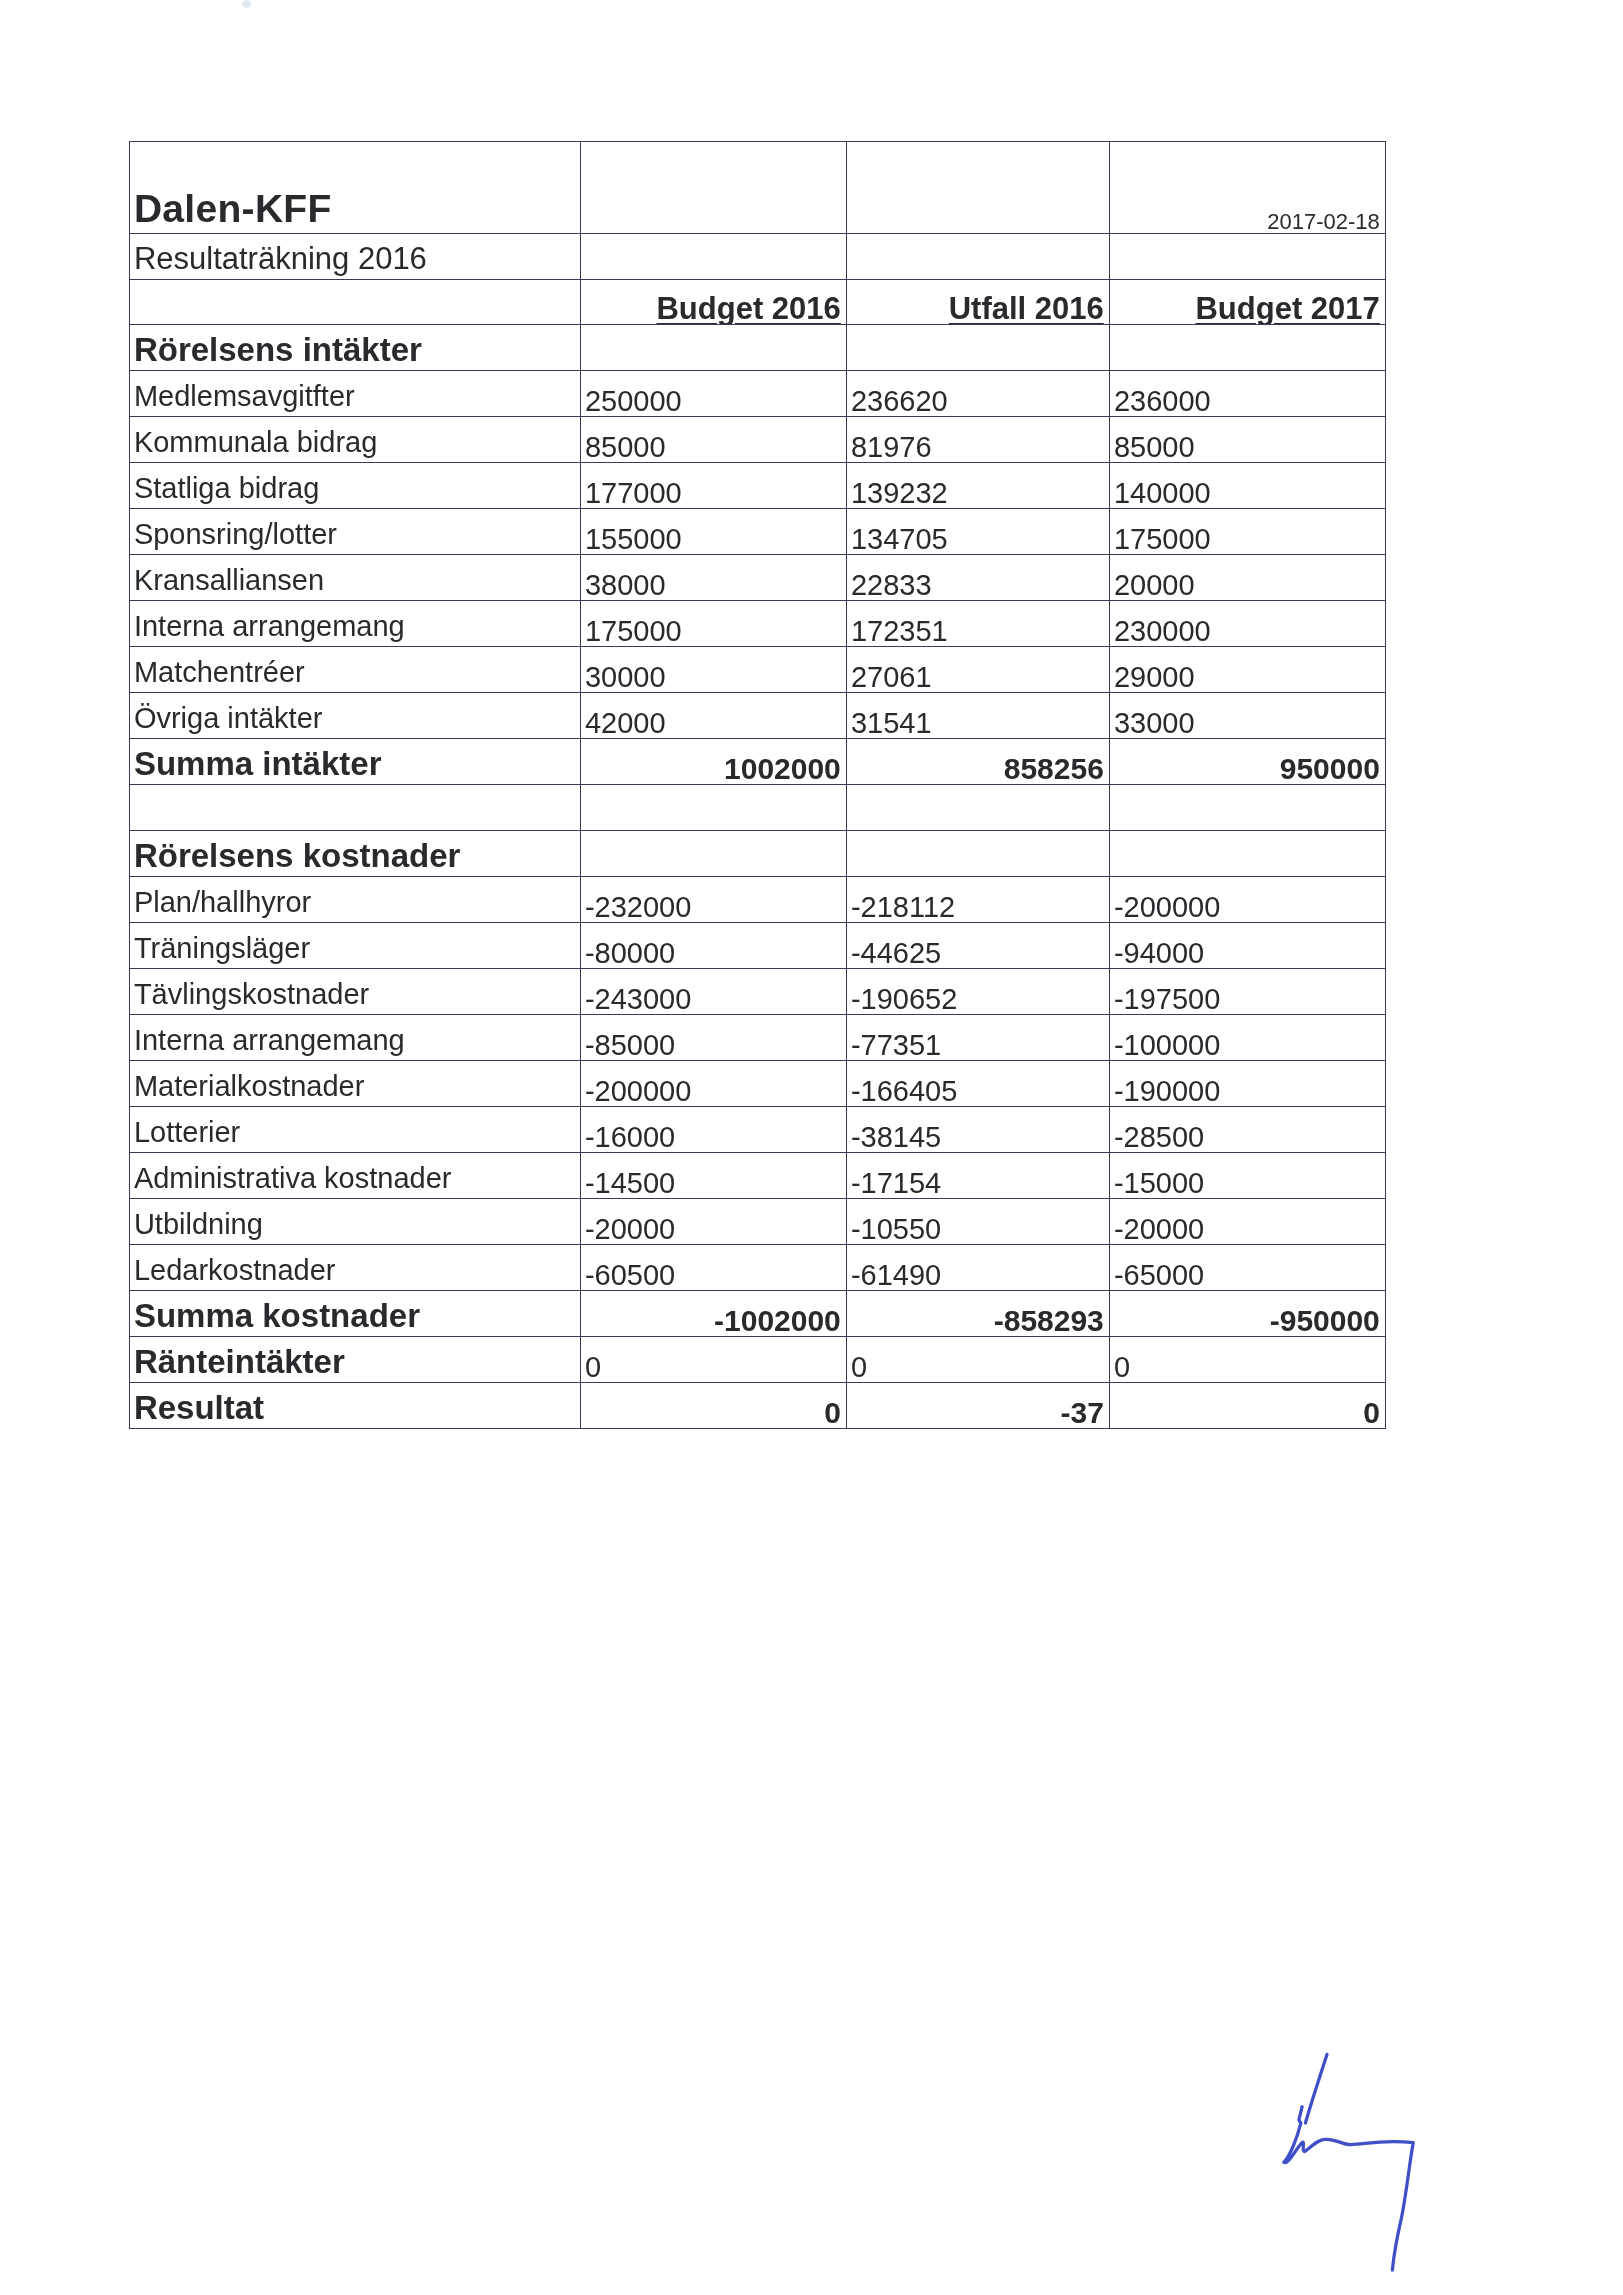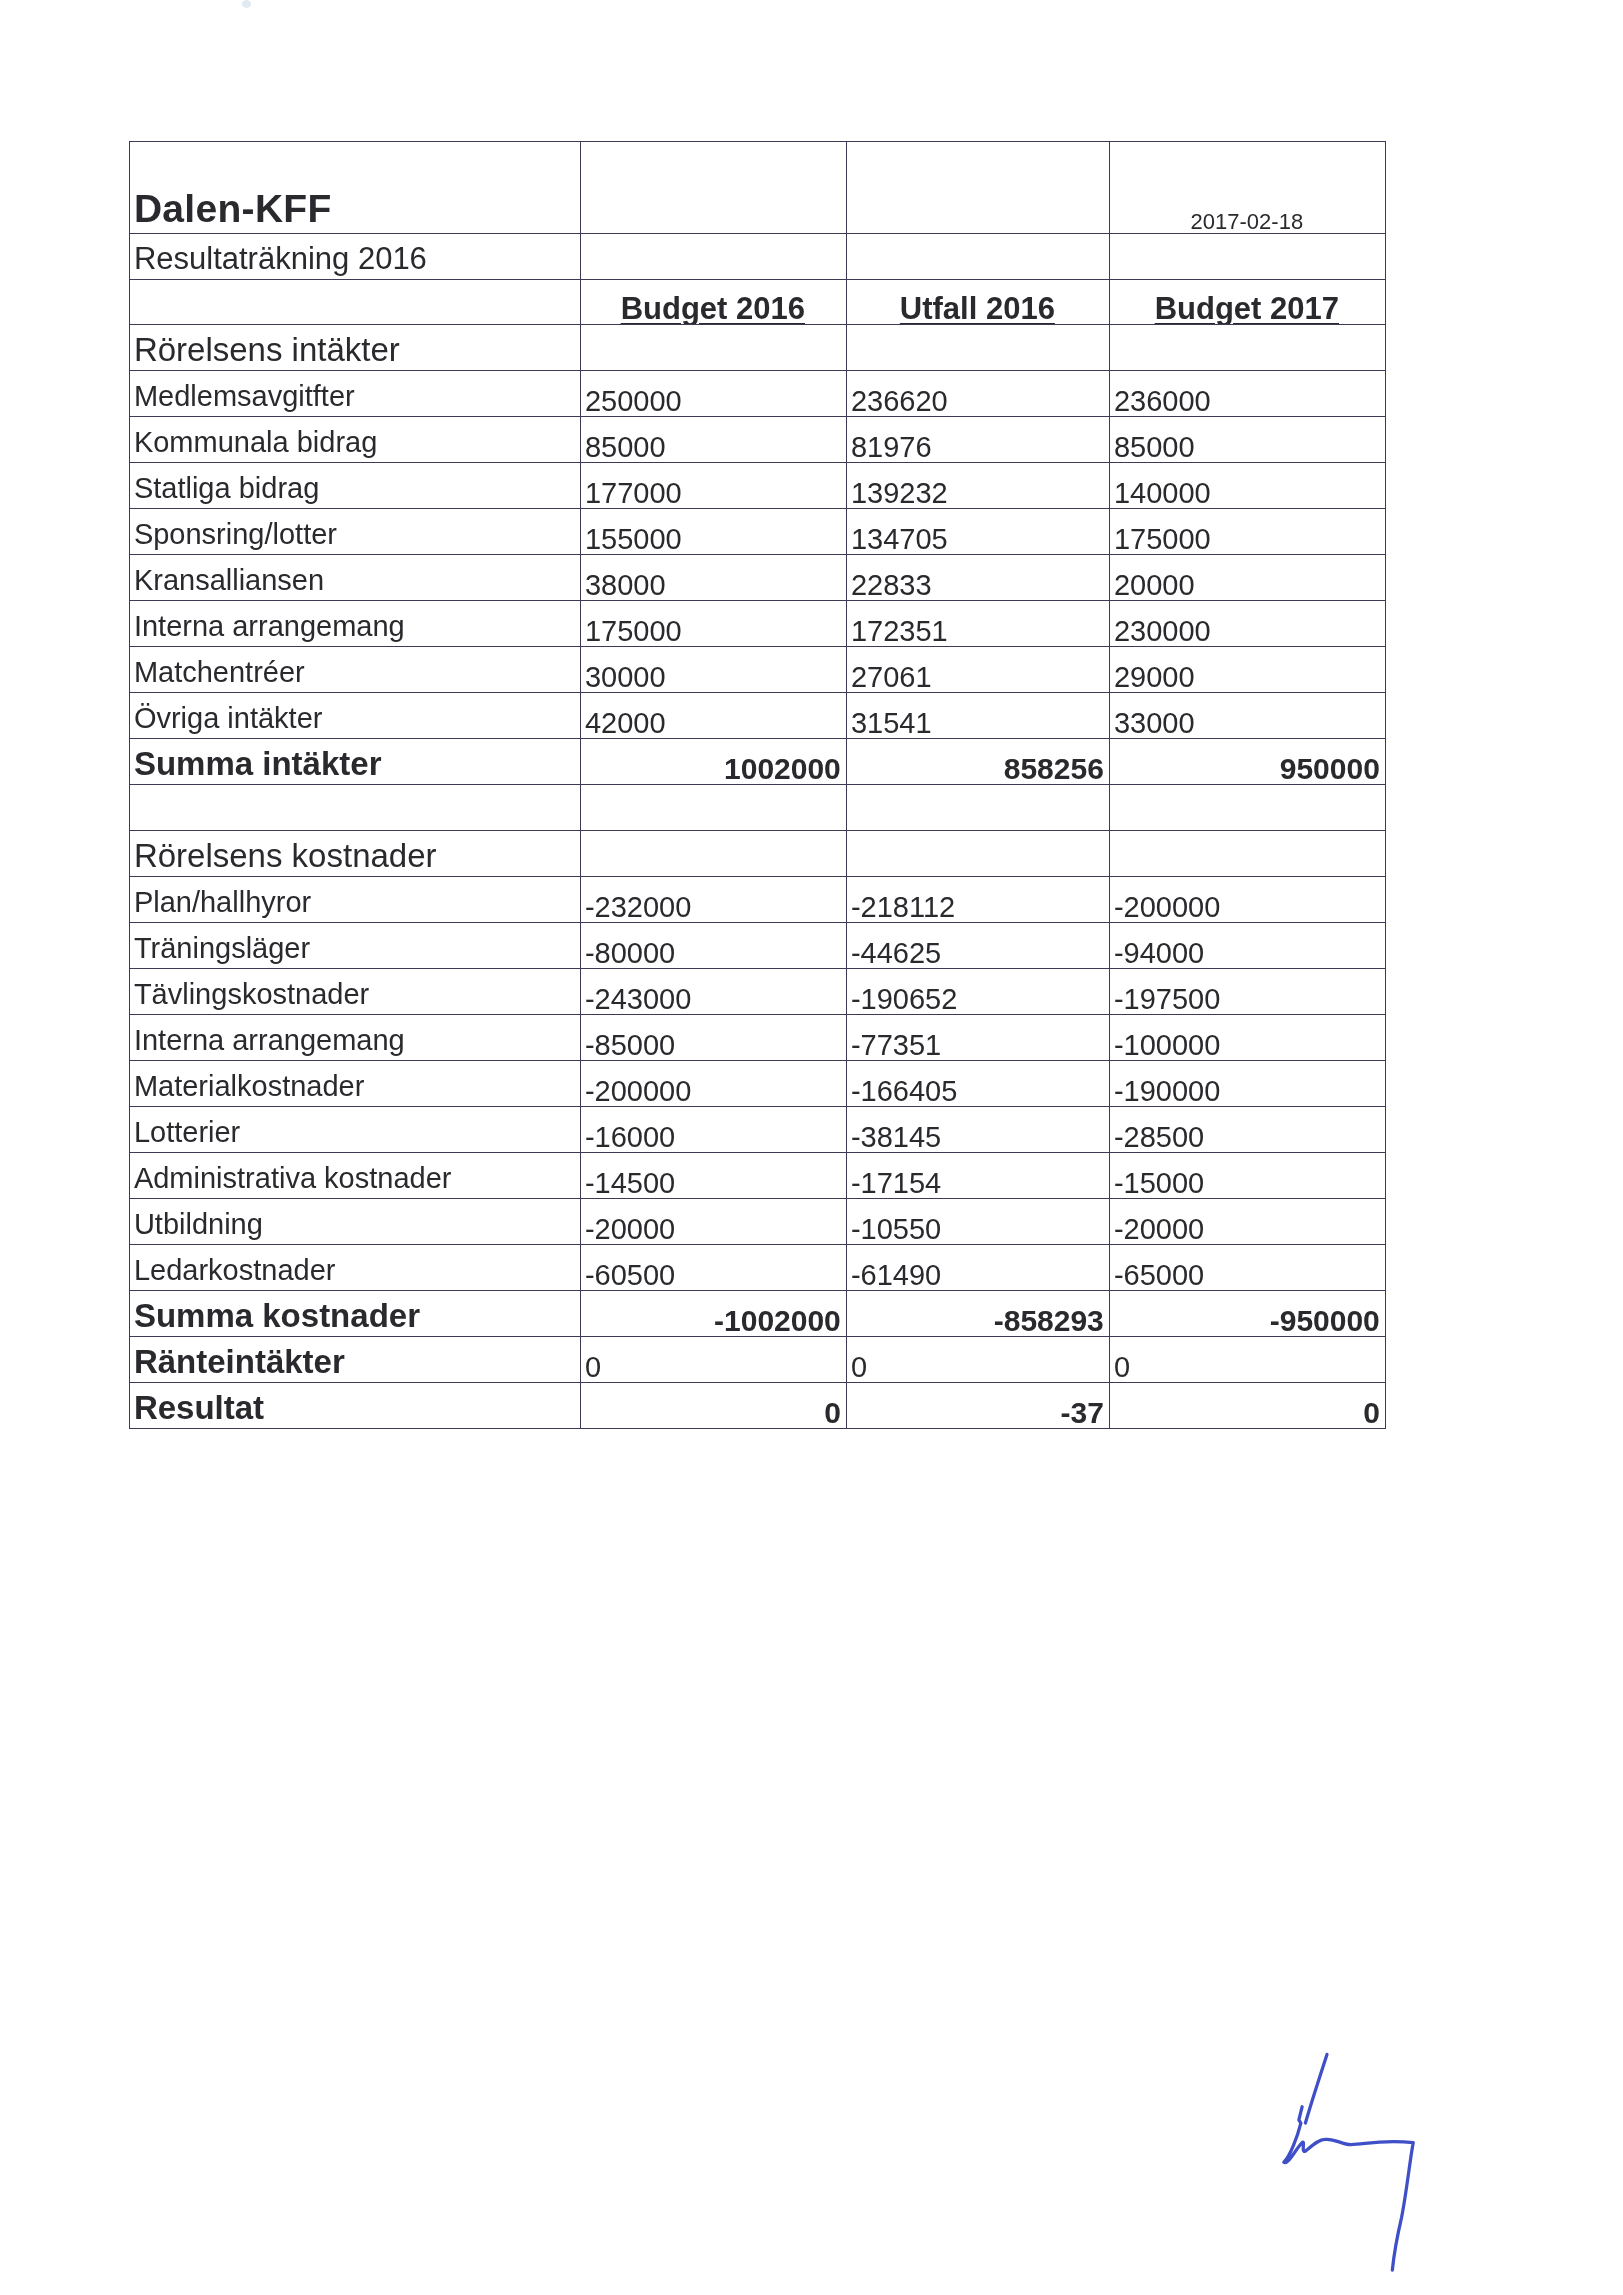--- a/index.html
+++ b/index.html
@@ -70,21 +70,21 @@
     }
     .t-colhead {
       font-size: 31px;
       font-weight: bold;
       text-decoration: underline;
       text-underline-offset: 3.9px;
       padding-bottom: 5.2px;
     }
     .t-section {
       font-size: 33px;
-      font-weight: normal;
+      font-weight: bold;
       padding-bottom: 3.9px;
       display: inline-block;
     }
     .t-item {
       font-size: 29px;
       padding-bottom: 5.2px;
       display: inline-block;
     }
     .t-num {
       font-size: 29px;
@@ -96,21 +96,21 @@
       font-weight: bold;
       padding-bottom: 3.9px;
       display: inline-block;
     }
     .t-sum-num {
       font-size: 30px;
       font-weight: bold;
       text-align: right;
       padding-bottom: 5.2px;
     }
-    td.num { text-align: center; }
+    td.num { text-align: right; }
 
     .signature {
       position: absolute;
       left: 1276px;
       top: 2041px;
       width: 183px;
       height: 236px;
     }
   </style>
 </head>

